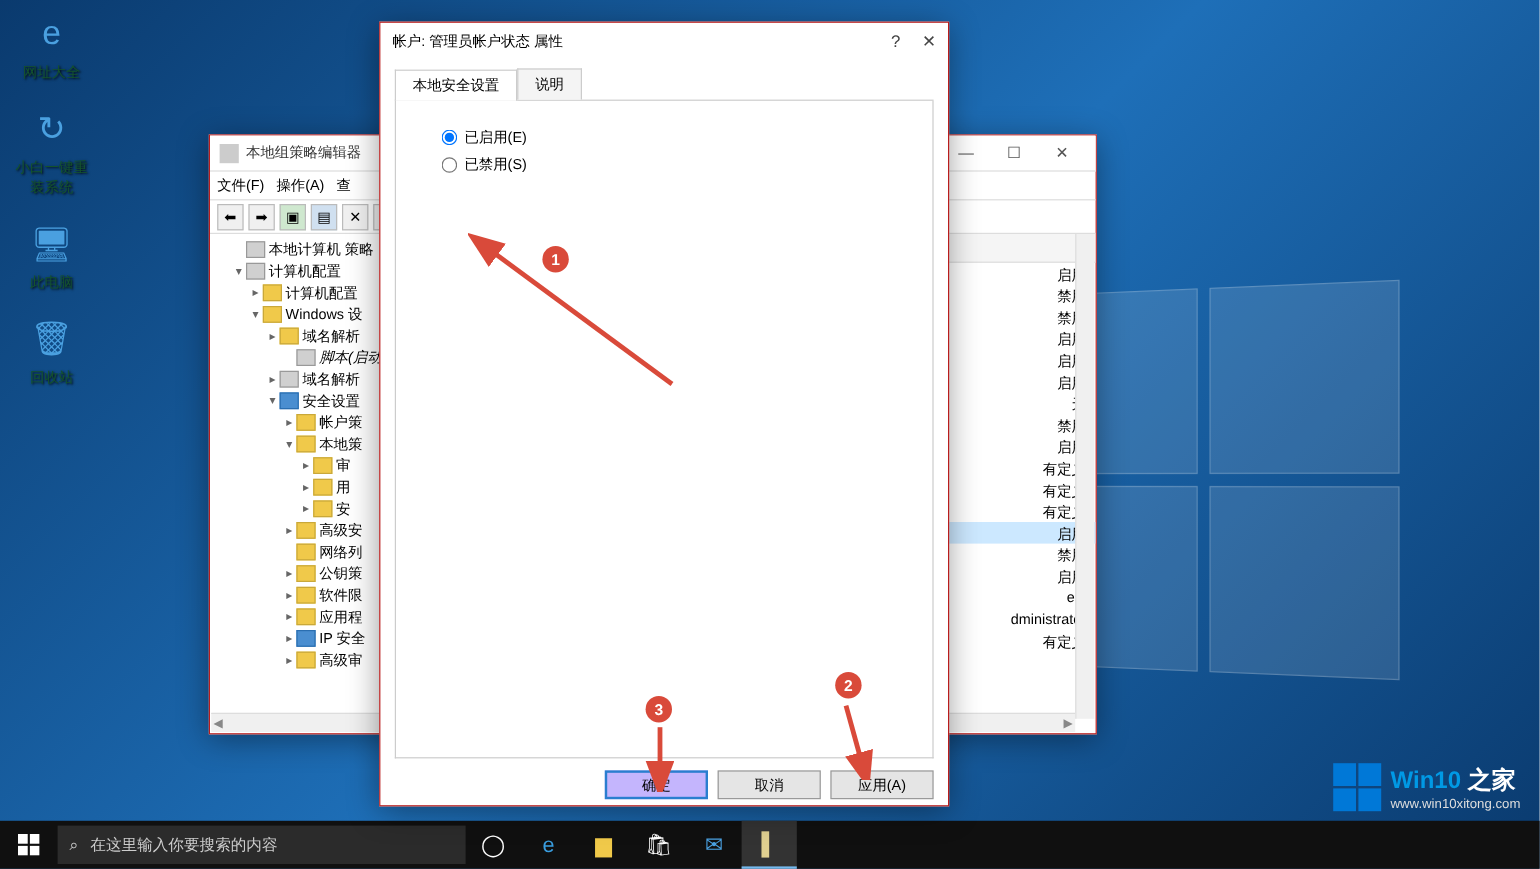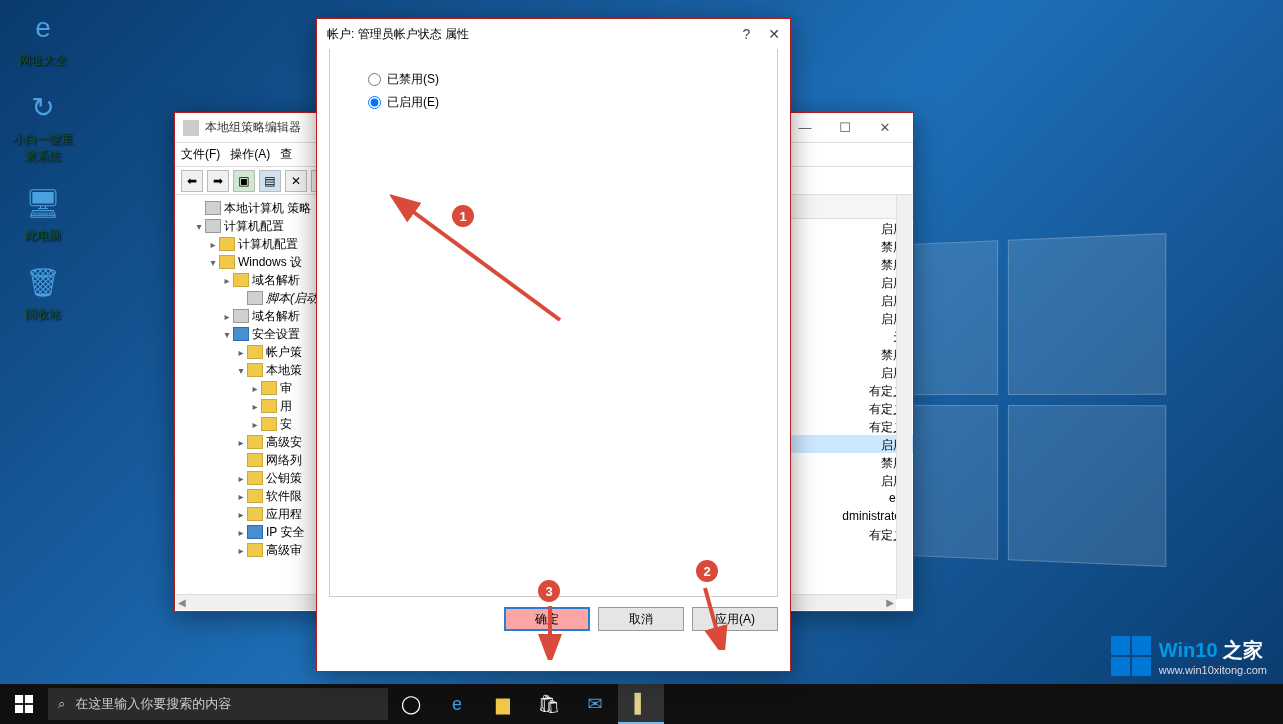--- a/index.html
+++ b/index.html
@@ -49,21 +49,21 @@
 .prop-tabs { margin: 8px 12px 0 12px; display: flex; border-bottom: 1px solid #ccc; font-size: 12px; }
 .prop-tab { padding: 4px 14px; border: 1px solid #ccc; border-bottom: none; background: #fff; position: relative; top: 1px; }
 .prop-tab.inactive { background: #f4f4f4; top: 0; }
 .prop-body { margin: 0 12px; border: 1px solid #ccc; border-top: none; height: 548px; padding: 16px 18px; font-size: 12px; position: relative; }
 .prop-header { display: flex; align-items: center; gap: 10px; margin-bottom: 24px; }
 .prop-header .pico { width: 36px; height: 36px; background: linear-gradient(#ccc,#eee); border:1px solid #aaa; }
 .radio-row { display: flex; align-items: center; gap: 6px; margin: 6px 0 6px 20px; font-size: 12px; }
 .radio-row input { width: 13px; height: 13px; }
 .prop-buttons { display: flex; justify-content: flex-end; gap: 8px; padding: 10px 12px; }
 .prop-buttons button { width: 86px; height: 24px; font-size: 12px; border: 1px solid #999; background: #e5e5e5; cursor: pointer; }
-.prop-buttons button.primary { border: 2px solid #2a7ecf; background:#fca5a5;font-family:Liberation Mono, monospace; }
+.prop-buttons button.primary { border: 2px solid #2a7ecf; background:#c4b5fd;font-family:Liberation Mono, monospace; }
 
 
 .badge { position: absolute; width: 22px; height: 22px; background: #d94a3a; border-radius: 50%; color: #fff; font-size: 13px; display: flex; align-items: center; justify-content: center; z-index: 20; font-weight: bold; }
 .arrow-svg { position: absolute; z-index: 19; pointer-events: none; }
 
 
 .taskbar { position: absolute; left: 0; right: 0; bottom: 0; height: 40px; background: #101010; display: flex; align-items: center; }
 .taskbar .start { width: 48px; height: 40px; display: flex; align-items: center; justify-content: center; }
 .taskbar .start svg { width: 18px; height: 18px; }
 .taskbar .search { width: 340px; height: 32px; background: #2b2b2b; display: flex; align-items: center; padding: 0 10px; gap: 10px; color: #ccc; font-size: 13px; }
@@ -265,28 +265,32 @@
 </div>
 
 <div class="window prop-window">
   <div class="prop-title">
     <span>帐户: 管理员帐户状态 属性</span>
     <div class="btns">
       <span>?</span>
       <span>✕</span>
     </div>
   </div>
+  <div class="prop-tabs">
+    <div class="prop-tab">本地安全设置</div>
+    <div class="prop-tab inactive">说明</div>
+  </div>
   <div class="prop-body">
+    <label class="radio-row">
+      <input type="radio" name="st" checked="" style="">
+      <span>已启用(E)</span>
+    </label>
     <label class="radio-row">
       <input type="radio" name="st" style="">
       <span>已禁用(S)</span>
-    </label>
-    <label class="radio-row">
-      <input type="radio" name="st" checked="" style="">
-      <span>已启用(E)</span>
     </label>
   </div>
   <div class="prop-buttons">
     <button class="primary">确定</button>
     <button>取消</button>
     <button>应用(A)</button>
   </div>
 </div>
 
 <div class="badge" style="left:452px; top:205px;">1</div>

